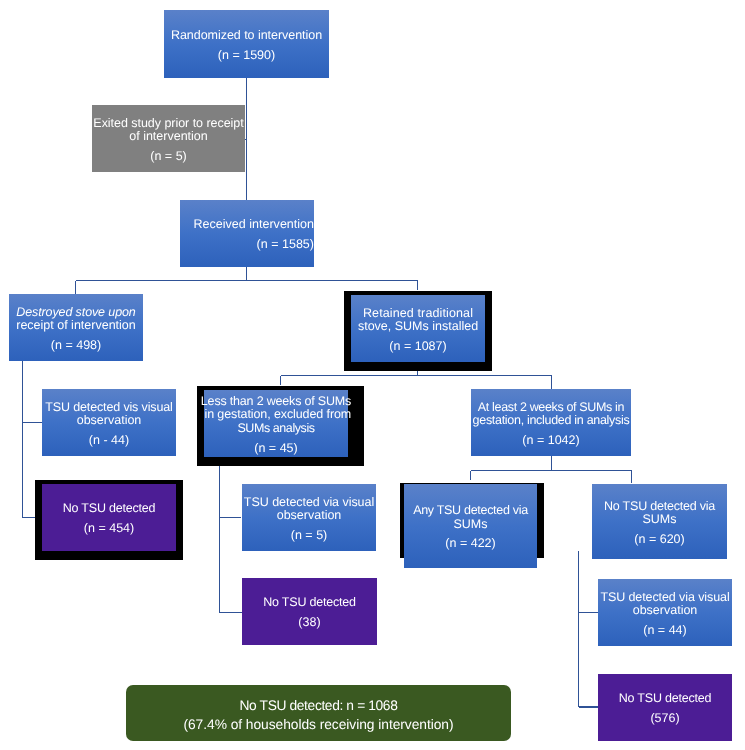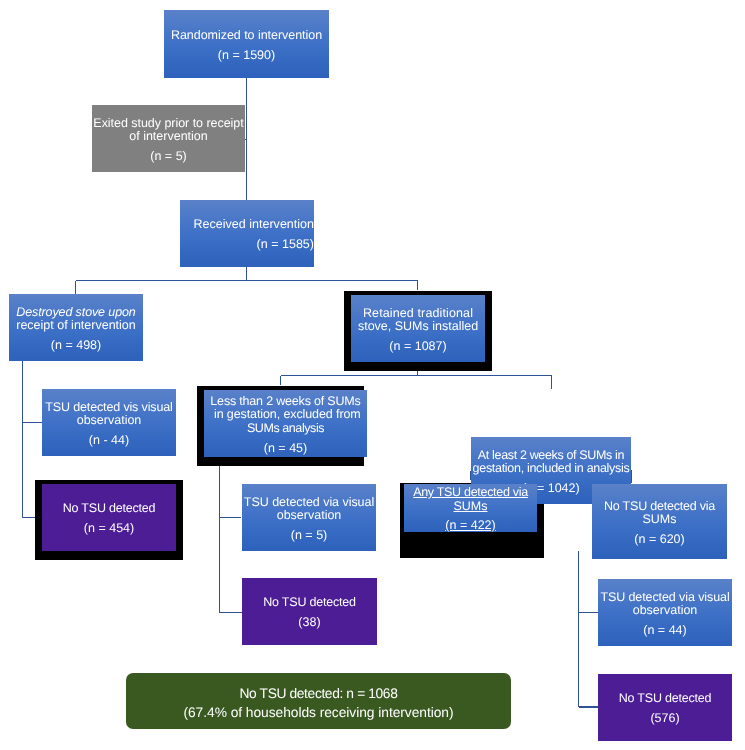--- a/index.html
+++ b/index.html
@@ -12,21 +12,21 @@
   .node{position:absolute;box-sizing:border-box;display:flex;flex-direction:column;
         align-items:center;justify-content:center;text-align:center;color:#ffffff;
         font-size:12.5px;line-height:13.6px;letter-spacing:0.01px;padding-top:3px;}
   .node .para{margin:0;padding:0;}
   .node .para > div{white-space:nowrap;}
   .node .para.count{margin-top:6px;white-space:nowrap;}
 
   .fill-blue{background:linear-gradient(to bottom,#5A81C9 0%,#3E71C7 50%,#2D61BB 100%);}
   .fill-orange{background:#4c1d95;}
   .fill-gray{background:#808080;}
-  .fill-green{background:#3A5921;border-radius:7px;}
+  .fill-green{background:#3A5921;border-radius:7px;margin-top:12px;}
 
   .frame{position:absolute;background:#000000;}
   .big-text{font-size:13.8px;line-height:18.2px;padding-top:5px;}
 </style>
 </head>
 <body>
 
 <div id="diagram">
 
   <svg id="connectors" width="745" height="750" viewBox="0 0 745 750">
@@ -81,49 +81,49 @@
       </div>
       <div class="para count">(n = 1087)</div>
     </div>
     <div class="node fill-blue" style="left: 42px; top: 389px; width: 134px; height: 67px;">
       <div class="para">
         <div style="letter-spacing: -0.145px;">TSU detected vis visual</div>
         <div style="letter-spacing: 0px;">observation</div>
       </div>
       <div class="para count">(n - 44)</div>
     </div>
-    <div class="node fill-blue" style="left: 204px; top: 390px; width: 163px; height: 67px;">
+    <div class="node fill-blue" style="left: 204px; top: 390px; width: 144px; height: 67px;">
       <div class="para">
         <div style="letter-spacing: -0.185px;">Less than 2 weeks of SUMs</div>
         <div style="letter-spacing: -0.1px; text-align: right;">in gestation, excluded from</div>
         <div style="letter-spacing: -0.42px;">SUMs analysis</div>
       </div>
       <div class="para count">(n = 45)</div>
     </div>
-    <div class="node fill-blue" style="left: 471px; top: 389px; width: 160px; height: 67px; margin-top: 48px;">
+    <div class="node fill-blue" style="left: 471px; top: 389px; width: 160px; height: 67px;">
       <div class="para">
         <div style="letter-spacing: -0.346px;">At least 2 weeks of SUMs in</div>
         <div style="letter-spacing: -0.3px;">gestation, included in analysis</div>
       </div>
       <div class="para count">(n = 1042)</div>
     </div>
     <div class="node fill-orange" style="left: 42px; top: 484px; width: 134px; height: 67px;">
       <div class="para">
         <div style="letter-spacing: -0.21px;">No TSU detected</div>
       </div>
       <div class="para count">(n = 454)</div>
     </div>
     <div class="node fill-blue" style="left: 242px; top: 484px; width: 134px; height: 67px;">
       <div class="para">
         <div style="letter-spacing: -0.045px;">TSU detected via visual</div>
         <div style="letter-spacing: 0px;">observation</div>
       </div>
       <div class="para count">(n = 5)</div>
     </div>
-    <div class="node fill-blue" style="left: 404px; top: 484px; width: 133px; height: 48px; text-decoration: underline;">
+    <div class="node fill-blue" style="left: 404px; top: 484px; width: 133px; height: 84px;">
       <div class="para">
         <div style="letter-spacing: -0.3px;">Any TSU detected via</div>
         <div style="letter-spacing: 0px;">SUMs</div>
       </div>
       <div class="para count">(n = 422)</div>
     </div>
     <div class="node fill-blue" style="left: 564px; top: 484px; width: 135px; height: 75px; margin-left: 28px;">
       <div class="para">
         <div style="letter-spacing: -0.22px;">No TSU detected via</div>
         <div style="letter-spacing: 0px;">SUMs</div>

